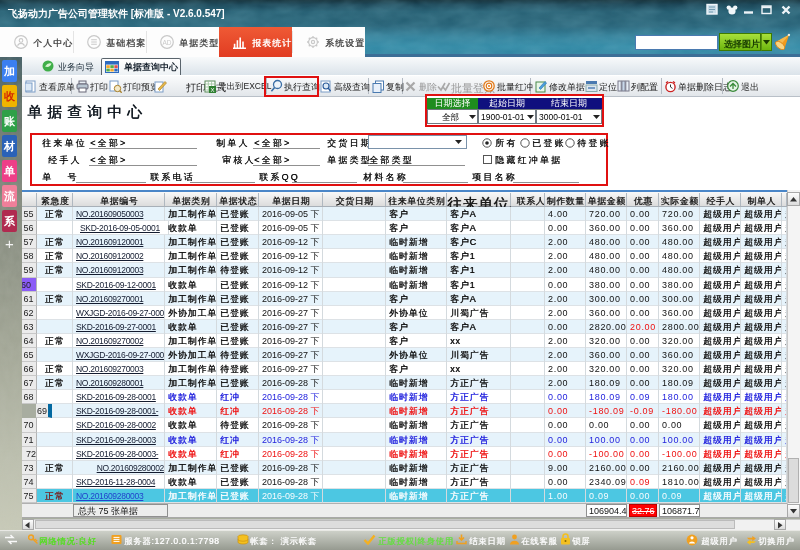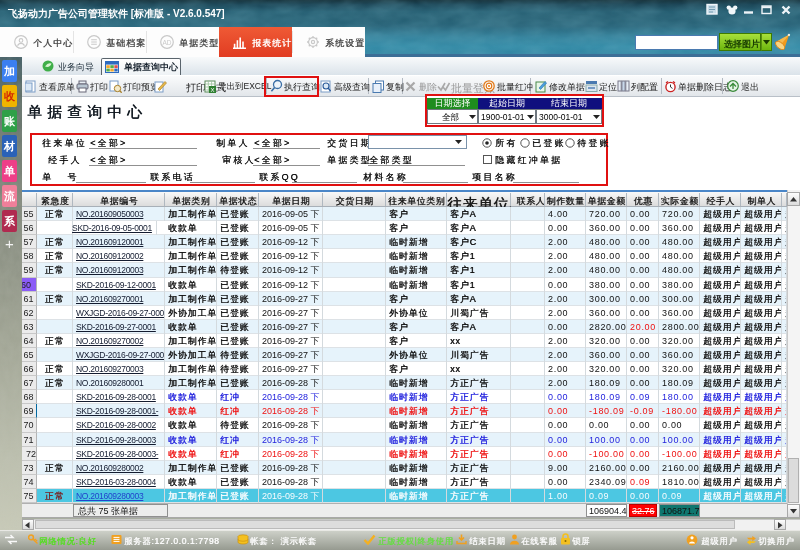--- a/index.html
+++ b/index.html
@@ -306,21 +306,21 @@
 <div class="abs" style="left:545px;top:207px;width:41px;height:14px;font-size:9px;color:#111;text-align:left;padding-left:3px;line-height:14px;white-space:nowrap;overflow:hidden;text-decoration:none;letter-spacing:0.7px;border-right:1px solid #d4dade">4.00</div>
 <div class="abs" style="left:586px;top:207px;width:41px;height:14px;font-size:9px;color:#111;text-align:left;padding-left:3px;line-height:14px;white-space:nowrap;overflow:hidden;text-decoration:none;letter-spacing:0.7px;border-right:1px solid #d4dade">720.00</div>
 <div class="abs" style="left:627px;top:207px;width:32px;height:14px;font-size:9px;color:#111;text-align:left;padding-left:3px;line-height:14px;white-space:nowrap;overflow:hidden;text-decoration:none;letter-spacing:0.7px;border-right:1px solid #d4dade">0.00</div>
 <div class="abs" style="left:659px;top:207px;width:41px;height:14px;font-size:9px;color:#111;text-align:left;padding-left:3px;line-height:14px;white-space:nowrap;overflow:hidden;text-decoration:none;letter-spacing:0.7px;border-right:1px solid #d4dade">720.00</div>
 <div class="abs" style="left:700px;top:207px;width:41px;height:14px;font-size:9px;color:#111;text-align:left;padding-left:3px;line-height:14px;white-space:nowrap;overflow:hidden;text-decoration:none;letter-spacing:0.8px;text-shadow:0.4px 0 currentColor;border-right:1px solid #d4dade">超级用户</div>
 <div class="abs" style="left:741px;top:207px;width:41px;height:14px;font-size:9px;color:#111;text-align:left;padding-left:3px;line-height:14px;white-space:nowrap;overflow:hidden;text-decoration:none;letter-spacing:0.8px;text-shadow:0.4px 0 currentColor;border-right:1px solid #d4dade">超级用户</div>
 <div class="abs" style="left:782px;top:207px;width:5px;height:14px;font-size:9px;color:#111;text-align:left;padding-left:3px;line-height:14px;white-space:nowrap;overflow:hidden;text-decoration:none;border-right:1px solid #d4dade">超级用户</div>
 <div class="abs" style="left:37px;top:221px;width:750px;height:14px;background:#ffffff;border-bottom:1px solid #dde2e6"></div>
 <div class="abs" style="left:21px;top:221px;width:16px;height:14px;background:#ebebeb;border-right:1px solid #b4b4b4;border-bottom:1px solid #c8c8c8;font-size:9px;color:#222;text-align:center;line-height:14px">56</div>
 <div class="abs" style="left:37px;top:221px;width:36px;height:14px;font-size:9px;color:#111;text-align:center;padding-left:0px;line-height:14px;white-space:nowrap;overflow:hidden;text-decoration:none;letter-spacing:0.8px;text-shadow:0.4px 0 currentColor;border-right:1px solid #d4dade"></div>
-<div class="abs" style="left:65px;top:221px;width:92px;height:14px;font-size:9px;color:#141c30;text-align:center;padding-left:3px;line-height:14px;white-space:nowrap;overflow:hidden;text-decoration:underline;font-size:8.5px;letter-spacing:-0.3px;border-right:1px solid #d4dade">SKD-2016-09-05-0001</div>
+<div class="abs" style="left:77px;top:221px;width:92px;height:14px;font-size:9px;color:#141c30;text-align:left;padding-left:3px;line-height:14px;white-space:nowrap;overflow:hidden;text-decoration:underline;font-size:8.5px;letter-spacing:-0.3px;border-right:1px solid #d4dade">SKD-2016-09-05-0001</div>
 <div class="abs" style="left:165px;top:221px;width:52px;height:14px;font-size:9px;color:#111;text-align:left;padding-left:3px;line-height:14px;white-space:nowrap;overflow:hidden;text-decoration:none;letter-spacing:0.8px;text-shadow:0.4px 0 currentColor;border-right:1px solid #d4dade">收款单</div>
 <div class="abs" style="left:217px;top:221px;width:42px;height:14px;font-size:9px;color:#111;text-align:left;padding-left:3px;line-height:14px;white-space:nowrap;overflow:hidden;text-decoration:none;letter-spacing:0.8px;text-shadow:0.4px 0 currentColor;border-right:1px solid #d4dade">已登账</div>
 <div class="abs" style="left:259px;top:221px;width:64px;height:14px;font-size:9px;color:#111;text-align:left;padding-left:3px;line-height:14px;white-space:nowrap;overflow:hidden;text-decoration:none;border-right:1px solid #d4dade">2016-09-05 下</div>
 <div class="abs" style="left:323px;top:221px;width:63px;height:14px;font-size:9px;color:#111;text-align:left;padding-left:3px;line-height:14px;white-space:nowrap;overflow:hidden;text-decoration:none;border-right:1px solid #d4dade"></div>
 <div class="abs" style="left:386px;top:221px;width:61px;height:14px;font-size:9px;color:#111;text-align:left;padding-left:3px;line-height:14px;white-space:nowrap;overflow:hidden;text-decoration:none;letter-spacing:0.8px;text-shadow:0.4px 0 currentColor;border-right:1px solid #d4dade">客户</div>
 <div class="abs" style="left:447px;top:221px;width:64px;height:14px;font-size:9px;color:#111;text-align:left;padding-left:3px;line-height:14px;white-space:nowrap;overflow:hidden;text-decoration:none;letter-spacing:0.8px;text-shadow:0.4px 0 currentColor;border-right:1px solid #d4dade">客户A</div>
 <div class="abs" style="left:511px;top:221px;width:34px;height:14px;font-size:9px;color:#111;text-align:left;padding-left:3px;line-height:14px;white-space:nowrap;overflow:hidden;text-decoration:none;border-right:1px solid #d4dade"></div>
 <div class="abs" style="left:545px;top:221px;width:41px;height:14px;font-size:9px;color:#111;text-align:left;padding-left:3px;line-height:14px;white-space:nowrap;overflow:hidden;text-decoration:none;letter-spacing:0.7px;border-right:1px solid #d4dade">0.00</div>
 <div class="abs" style="left:586px;top:221px;width:41px;height:14px;font-size:9px;color:#111;text-align:left;padding-left:3px;line-height:14px;white-space:nowrap;overflow:hidden;text-decoration:none;letter-spacing:0.7px;border-right:1px solid #d4dade">360.00</div>
 <div class="abs" style="left:627px;top:221px;width:32px;height:14px;font-size:9px;color:#111;text-align:left;padding-left:3px;line-height:14px;white-space:nowrap;overflow:hidden;text-decoration:none;letter-spacing:0.7px;border-right:1px solid #d4dade">0.00</div>
@@ -504,21 +504,21 @@
 <div class="abs" style="left:545px;top:362px;width:41px;height:14px;font-size:9px;color:#111;text-align:left;padding-left:3px;line-height:14px;white-space:nowrap;overflow:hidden;text-decoration:none;letter-spacing:0.7px;border-right:1px solid #d4dade">2.00</div>
 <div class="abs" style="left:586px;top:362px;width:41px;height:14px;font-size:9px;color:#111;text-align:left;padding-left:3px;line-height:14px;white-space:nowrap;overflow:hidden;text-decoration:none;letter-spacing:0.7px;border-right:1px solid #d4dade">320.00</div>
 <div class="abs" style="left:627px;top:362px;width:32px;height:14px;font-size:9px;color:#111;text-align:left;padding-left:3px;line-height:14px;white-space:nowrap;overflow:hidden;text-decoration:none;letter-spacing:0.7px;border-right:1px solid #d4dade">0.00</div>
 <div class="abs" style="left:659px;top:362px;width:41px;height:14px;font-size:9px;color:#111;text-align:left;padding-left:3px;line-height:14px;white-space:nowrap;overflow:hidden;text-decoration:none;letter-spacing:0.7px;border-right:1px solid #d4dade">320.00</div>
 <div class="abs" style="left:700px;top:362px;width:41px;height:14px;font-size:9px;color:#111;text-align:left;padding-left:3px;line-height:14px;white-space:nowrap;overflow:hidden;text-decoration:none;letter-spacing:0.8px;text-shadow:0.4px 0 currentColor;border-right:1px solid #d4dade">超级用户</div>
 <div class="abs" style="left:741px;top:362px;width:41px;height:14px;font-size:9px;color:#111;text-align:left;padding-left:3px;line-height:14px;white-space:nowrap;overflow:hidden;text-decoration:none;letter-spacing:0.8px;text-shadow:0.4px 0 currentColor;border-right:1px solid #d4dade">超级用户</div>
 <div class="abs" style="left:782px;top:362px;width:5px;height:14px;font-size:9px;color:#111;text-align:left;padding-left:3px;line-height:14px;white-space:nowrap;overflow:hidden;text-decoration:none;border-right:1px solid #d4dade">超级用户</div>
 <div class="abs" style="left:37px;top:376px;width:750px;height:14px;background:#e6f3fb;border-bottom:1px solid #dde2e6"></div>
 <div class="abs" style="left:21px;top:376px;width:16px;height:14px;background:#ebebeb;border-right:1px solid #b4b4b4;border-bottom:1px solid #c8c8c8;font-size:9px;color:#222;text-align:center;line-height:14px">67</div>
 <div class="abs" style="left:37px;top:376px;width:36px;height:14px;font-size:9px;color:#111;text-align:center;padding-left:0px;line-height:14px;white-space:nowrap;overflow:hidden;text-decoration:none;letter-spacing:0.8px;text-shadow:0.4px 0 currentColor;border-right:1px solid #d4dade">正常</div>
-<div class="abs" style="left:73px;top:376px;width:92px;height:14px;font-size:9px;color:#141c30;text-align:left;padding-left:3px;line-height:14px;white-space:nowrap;overflow:hidden;font-size:8.5px;letter-spacing:-0.3px;border-right:1px solid #d4dade">NO.201609280001</div>
+<div class="abs" style="left:73px;top:376px;width:92px;height:14px;font-size:9px;color:#141c30;text-align:left;padding-left:3px;line-height:14px;white-space:nowrap;overflow:hidden;text-decoration:underline;font-size:8.5px;letter-spacing:-0.3px;border-right:1px solid #d4dade">NO.201609280001</div>
 <div class="abs" style="left:165px;top:376px;width:52px;height:14px;font-size:9px;color:#111;text-align:left;padding-left:3px;line-height:14px;white-space:nowrap;overflow:hidden;text-decoration:none;letter-spacing:0.8px;text-shadow:0.4px 0 currentColor;border-right:1px solid #d4dade">加工制作单</div>
 <div class="abs" style="left:217px;top:376px;width:42px;height:14px;font-size:9px;color:#111;text-align:left;padding-left:3px;line-height:14px;white-space:nowrap;overflow:hidden;text-decoration:none;letter-spacing:0.8px;text-shadow:0.4px 0 currentColor;border-right:1px solid #d4dade">已登账</div>
 <div class="abs" style="left:259px;top:376px;width:64px;height:14px;font-size:9px;color:#111;text-align:left;padding-left:3px;line-height:14px;white-space:nowrap;overflow:hidden;text-decoration:none;border-right:1px solid #d4dade">2016-09-28 下</div>
 <div class="abs" style="left:323px;top:376px;width:63px;height:14px;font-size:9px;color:#111;text-align:left;padding-left:3px;line-height:14px;white-space:nowrap;overflow:hidden;text-decoration:none;border-right:1px solid #d4dade"></div>
 <div class="abs" style="left:386px;top:376px;width:61px;height:14px;font-size:9px;color:#111;text-align:left;padding-left:3px;line-height:14px;white-space:nowrap;overflow:hidden;text-decoration:none;letter-spacing:0.8px;text-shadow:0.4px 0 currentColor;border-right:1px solid #d4dade">临时新增</div>
 <div class="abs" style="left:447px;top:376px;width:64px;height:14px;font-size:9px;color:#111;text-align:left;padding-left:3px;line-height:14px;white-space:nowrap;overflow:hidden;text-decoration:none;letter-spacing:0.8px;text-shadow:0.4px 0 currentColor;border-right:1px solid #d4dade">方正广告</div>
 <div class="abs" style="left:511px;top:376px;width:34px;height:14px;font-size:9px;color:#111;text-align:left;padding-left:3px;line-height:14px;white-space:nowrap;overflow:hidden;text-decoration:none;border-right:1px solid #d4dade"></div>
 <div class="abs" style="left:545px;top:376px;width:41px;height:14px;font-size:9px;color:#111;text-align:left;padding-left:3px;line-height:14px;white-space:nowrap;overflow:hidden;text-decoration:none;letter-spacing:0.7px;border-right:1px solid #d4dade">2.00</div>
 <div class="abs" style="left:586px;top:376px;width:41px;height:14px;font-size:9px;color:#111;text-align:left;padding-left:3px;line-height:14px;white-space:nowrap;overflow:hidden;text-decoration:none;letter-spacing:0.7px;border-right:1px solid #d4dade">180.09</div>
 <div class="abs" style="left:627px;top:376px;width:32px;height:14px;font-size:9px;color:#111;text-align:left;padding-left:3px;line-height:14px;white-space:nowrap;overflow:hidden;text-decoration:none;letter-spacing:0.7px;border-right:1px solid #d4dade">0.00</div>
@@ -538,21 +538,21 @@
 <div class="abs" style="left:447px;top:390px;width:64px;height:14px;font-size:9px;color:#2222dd;text-align:left;padding-left:3px;line-height:14px;white-space:nowrap;overflow:hidden;text-decoration:none;letter-spacing:0.8px;text-shadow:0.4px 0 currentColor;border-right:1px solid #d4dade">方正广告</div>
 <div class="abs" style="left:511px;top:390px;width:34px;height:14px;font-size:9px;color:#2222dd;text-align:left;padding-left:3px;line-height:14px;white-space:nowrap;overflow:hidden;text-decoration:none;border-right:1px solid #d4dade"></div>
 <div class="abs" style="left:545px;top:390px;width:41px;height:14px;font-size:9px;color:#2222dd;text-align:left;padding-left:3px;line-height:14px;white-space:nowrap;overflow:hidden;text-decoration:none;letter-spacing:0.7px;border-right:1px solid #d4dade">0.00</div>
 <div class="abs" style="left:586px;top:390px;width:41px;height:14px;font-size:9px;color:#2222dd;text-align:left;padding-left:3px;line-height:14px;white-space:nowrap;overflow:hidden;text-decoration:none;letter-spacing:0.7px;border-right:1px solid #d4dade">180.09</div>
 <div class="abs" style="left:627px;top:390px;width:32px;height:14px;font-size:9px;color:#2222dd;text-align:left;padding-left:3px;line-height:14px;white-space:nowrap;overflow:hidden;text-decoration:none;letter-spacing:0.7px;border-right:1px solid #d4dade">0.09</div>
 <div class="abs" style="left:659px;top:390px;width:41px;height:14px;font-size:9px;color:#2222dd;text-align:left;padding-left:3px;line-height:14px;white-space:nowrap;overflow:hidden;text-decoration:none;letter-spacing:0.7px;border-right:1px solid #d4dade">180.00</div>
 <div class="abs" style="left:700px;top:390px;width:41px;height:14px;font-size:9px;color:#2222dd;text-align:left;padding-left:3px;line-height:14px;white-space:nowrap;overflow:hidden;text-decoration:none;letter-spacing:0.8px;text-shadow:0.4px 0 currentColor;border-right:1px solid #d4dade">超级用户</div>
 <div class="abs" style="left:741px;top:390px;width:41px;height:14px;font-size:9px;color:#2222dd;text-align:left;padding-left:3px;line-height:14px;white-space:nowrap;overflow:hidden;text-decoration:none;letter-spacing:0.8px;text-shadow:0.4px 0 currentColor;border-right:1px solid #d4dade">超级用户</div>
 <div class="abs" style="left:782px;top:390px;width:5px;height:14px;font-size:9px;color:#2222dd;text-align:left;padding-left:3px;line-height:14px;white-space:nowrap;overflow:hidden;text-decoration:none;border-right:1px solid #d4dade">超级用户</div>
 <div class="abs" style="left:37px;top:404px;width:750px;height:14px;background:#e6f3fb;border-bottom:1px solid #dde2e6"></div>
-<div class="abs" style="left:21px;top:404px;width:16px;height:14px;background:#ebebeb;border-right:1px solid #0369a1;border-bottom:1px solid #c8c8c8;font-size:9px;color:#222;text-align:center;line-height:14px">69</div>
+<div class="abs" style="left:36px;top:404px;width:16px;height:14px;background:#ebebeb;border-right:4px solid #0369a1;border-bottom:1px solid #c8c8c8;font-size:9px;color:#222;text-align:center;line-height:14px">69</div>
 <div class="abs" style="left:37px;top:404px;width:36px;height:14px;font-size:9px;color:#ee1111;text-align:center;padding-left:0px;line-height:14px;white-space:nowrap;overflow:hidden;text-decoration:none;letter-spacing:0.8px;text-shadow:0.4px 0 currentColor;border-right:1px solid #d4dade"></div>
 <div class="abs" style="left:73px;top:404px;width:92px;height:14px;font-size:9px;color:#141c30;text-align:left;padding-left:3px;line-height:14px;white-space:nowrap;overflow:hidden;text-decoration:underline;font-size:8.5px;letter-spacing:-0.3px;border-right:1px solid #d4dade">SKD-2016-09-28-0001-</div>
 <div class="abs" style="left:165px;top:404px;width:52px;height:14px;font-size:9px;color:#ee1111;text-align:left;padding-left:3px;line-height:14px;white-space:nowrap;overflow:hidden;text-decoration:none;letter-spacing:0.8px;text-shadow:0.4px 0 currentColor;border-right:1px solid #d4dade">收款单</div>
 <div class="abs" style="left:217px;top:404px;width:42px;height:14px;font-size:9px;color:#ee1111;text-align:left;padding-left:3px;line-height:14px;white-space:nowrap;overflow:hidden;text-decoration:none;letter-spacing:0.8px;text-shadow:0.4px 0 currentColor;border-right:1px solid #d4dade">红冲</div>
 <div class="abs" style="left:259px;top:404px;width:64px;height:14px;font-size:9px;color:#ee1111;text-align:left;padding-left:3px;line-height:14px;white-space:nowrap;overflow:hidden;text-decoration:none;border-right:1px solid #d4dade">2016-09-28 下</div>
 <div class="abs" style="left:323px;top:404px;width:63px;height:14px;font-size:9px;color:#ee1111;text-align:left;padding-left:3px;line-height:14px;white-space:nowrap;overflow:hidden;text-decoration:none;border-right:1px solid #d4dade"></div>
 <div class="abs" style="left:386px;top:404px;width:61px;height:14px;font-size:9px;color:#ee1111;text-align:left;padding-left:3px;line-height:14px;white-space:nowrap;overflow:hidden;text-decoration:none;letter-spacing:0.8px;text-shadow:0.4px 0 currentColor;border-right:1px solid #d4dade">临时新增</div>
 <div class="abs" style="left:447px;top:404px;width:64px;height:14px;font-size:9px;color:#ee1111;text-align:left;padding-left:3px;line-height:14px;white-space:nowrap;overflow:hidden;text-decoration:none;letter-spacing:0.8px;text-shadow:0.4px 0 currentColor;border-right:1px solid #d4dade">方正广告</div>
 <div class="abs" style="left:511px;top:404px;width:34px;height:14px;font-size:9px;color:#ee1111;text-align:left;padding-left:3px;line-height:14px;white-space:nowrap;overflow:hidden;text-decoration:none;border-right:1px solid #d4dade"></div>
 <div class="abs" style="left:545px;top:404px;width:41px;height:14px;font-size:9px;color:#ee1111;text-align:left;padding-left:3px;line-height:14px;white-space:nowrap;overflow:hidden;text-decoration:none;letter-spacing:0.7px;border-right:1px solid #d4dade">0.00</div>
@@ -612,39 +612,39 @@
 <div class="abs" style="left:545px;top:447px;width:41px;height:14px;font-size:9px;color:#ee1111;text-align:left;padding-left:3px;line-height:14px;white-space:nowrap;overflow:hidden;text-decoration:none;letter-spacing:0.7px;border-right:1px solid #d4dade">0.00</div>
 <div class="abs" style="left:586px;top:447px;width:41px;height:14px;font-size:9px;color:#ee1111;text-align:left;padding-left:3px;line-height:14px;white-space:nowrap;overflow:hidden;text-decoration:none;letter-spacing:0.7px;border-right:1px solid #d4dade">-100.00</div>
 <div class="abs" style="left:627px;top:447px;width:32px;height:14px;font-size:9px;color:#ee1111;text-align:left;padding-left:3px;line-height:14px;white-space:nowrap;overflow:hidden;text-decoration:none;letter-spacing:0.7px;border-right:1px solid #d4dade">0.00</div>
 <div class="abs" style="left:659px;top:447px;width:41px;height:14px;font-size:9px;color:#ee1111;text-align:left;padding-left:3px;line-height:14px;white-space:nowrap;overflow:hidden;text-decoration:none;letter-spacing:0.7px;border-right:1px solid #d4dade">-100.00</div>
 <div class="abs" style="left:700px;top:447px;width:41px;height:14px;font-size:9px;color:#ee1111;text-align:left;padding-left:3px;line-height:14px;white-space:nowrap;overflow:hidden;text-decoration:none;letter-spacing:0.8px;text-shadow:0.4px 0 currentColor;border-right:1px solid #d4dade">超级用户</div>
 <div class="abs" style="left:741px;top:447px;width:41px;height:14px;font-size:9px;color:#ee1111;text-align:left;padding-left:3px;line-height:14px;white-space:nowrap;overflow:hidden;text-decoration:none;letter-spacing:0.8px;text-shadow:0.4px 0 currentColor;border-right:1px solid #d4dade">超级用户</div>
 <div class="abs" style="left:782px;top:447px;width:5px;height:14px;font-size:9px;color:#ee1111;text-align:left;padding-left:3px;line-height:14px;white-space:nowrap;overflow:hidden;text-decoration:none;border-right:1px solid #d4dade">超级用户</div>
 <div class="abs" style="left:37px;top:461px;width:750px;height:14px;background:#e6f3fb;border-bottom:1px solid #dde2e6"></div>
 <div class="abs" style="left:21px;top:461px;width:16px;height:14px;background:#ebebeb;border-right:1px solid #b4b4b4;border-bottom:1px solid #c8c8c8;font-size:9px;color:#222;text-align:center;line-height:14px">73</div>
 <div class="abs" style="left:37px;top:461px;width:36px;height:14px;font-size:9px;color:#111;text-align:center;padding-left:0px;line-height:14px;white-space:nowrap;overflow:hidden;text-decoration:none;letter-spacing:0.8px;text-shadow:0.4px 0 currentColor;border-right:1px solid #d4dade">正常</div>
-<div class="abs" style="left:73px;top:461px;width:92px;height:14px;font-size:9px;color:#141c30;text-align:left;padding-left:3px;line-height:14px;white-space:nowrap;overflow:hidden;text-decoration:underline;font-size:8.5px;letter-spacing:-0.3px;border-right:1px solid #d4dade">NO.201609280002</div>
+<div class="abs" style="left:73px;top:461px;width:92px;height:14px;font-size:9px;color:#141c30;text-align:right;padding-left:3px;line-height:14px;white-space:nowrap;overflow:hidden;text-decoration:underline;font-size:8.5px;letter-spacing:-0.3px;border-right:1px solid #d4dade">NO.201609280002</div>
 <div class="abs" style="left:165px;top:461px;width:52px;height:14px;font-size:9px;color:#111;text-align:left;padding-left:3px;line-height:14px;white-space:nowrap;overflow:hidden;text-decoration:none;letter-spacing:0.8px;text-shadow:0.4px 0 currentColor;border-right:1px solid #d4dade">加工制作单</div>
 <div class="abs" style="left:217px;top:461px;width:42px;height:14px;font-size:9px;color:#111;text-align:left;padding-left:3px;line-height:14px;white-space:nowrap;overflow:hidden;text-decoration:none;letter-spacing:0.8px;text-shadow:0.4px 0 currentColor;border-right:1px solid #d4dade">已登账</div>
 <div class="abs" style="left:259px;top:461px;width:64px;height:14px;font-size:9px;color:#111;text-align:left;padding-left:3px;line-height:14px;white-space:nowrap;overflow:hidden;text-decoration:none;border-right:1px solid #d4dade">2016-09-28 下</div>
 <div class="abs" style="left:323px;top:461px;width:63px;height:14px;font-size:9px;color:#111;text-align:left;padding-left:3px;line-height:14px;white-space:nowrap;overflow:hidden;text-decoration:none;border-right:1px solid #d4dade"></div>
 <div class="abs" style="left:386px;top:461px;width:61px;height:14px;font-size:9px;color:#111;text-align:left;padding-left:3px;line-height:14px;white-space:nowrap;overflow:hidden;text-decoration:none;letter-spacing:0.8px;text-shadow:0.4px 0 currentColor;border-right:1px solid #d4dade">临时新增</div>
 <div class="abs" style="left:447px;top:461px;width:64px;height:14px;font-size:9px;color:#111;text-align:left;padding-left:3px;line-height:14px;white-space:nowrap;overflow:hidden;text-decoration:none;letter-spacing:0.8px;text-shadow:0.4px 0 currentColor;border-right:1px solid #d4dade">方正广告</div>
 <div class="abs" style="left:511px;top:461px;width:34px;height:14px;font-size:9px;color:#111;text-align:left;padding-left:3px;line-height:14px;white-space:nowrap;overflow:hidden;text-decoration:none;border-right:1px solid #d4dade"></div>
 <div class="abs" style="left:545px;top:461px;width:41px;height:14px;font-size:9px;color:#111;text-align:left;padding-left:3px;line-height:14px;white-space:nowrap;overflow:hidden;text-decoration:none;letter-spacing:0.7px;border-right:1px solid #d4dade">9.00</div>
 <div class="abs" style="left:586px;top:461px;width:41px;height:14px;font-size:9px;color:#111;text-align:left;padding-left:3px;line-height:14px;white-space:nowrap;overflow:hidden;text-decoration:none;letter-spacing:0.7px;border-right:1px solid #d4dade">2160.00</div>
 <div class="abs" style="left:627px;top:461px;width:32px;height:14px;font-size:9px;color:#111;text-align:left;padding-left:3px;line-height:14px;white-space:nowrap;overflow:hidden;text-decoration:none;letter-spacing:0.7px;border-right:1px solid #d4dade">0.00</div>
 <div class="abs" style="left:659px;top:461px;width:41px;height:14px;font-size:9px;color:#111;text-align:left;padding-left:3px;line-height:14px;white-space:nowrap;overflow:hidden;text-decoration:none;letter-spacing:0.7px;border-right:1px solid #d4dade">2160.00</div>
 <div class="abs" style="left:700px;top:461px;width:41px;height:14px;font-size:9px;color:#111;text-align:left;padding-left:3px;line-height:14px;white-space:nowrap;overflow:hidden;text-decoration:none;letter-spacing:0.8px;text-shadow:0.4px 0 currentColor;border-right:1px solid #d4dade">超级用户</div>
 <div class="abs" style="left:741px;top:461px;width:41px;height:14px;font-size:9px;color:#111;text-align:left;padding-left:3px;line-height:14px;white-space:nowrap;overflow:hidden;text-decoration:none;letter-spacing:0.8px;text-shadow:0.4px 0 currentColor;border-right:1px solid #d4dade">超级用户</div>
 <div class="abs" style="left:782px;top:461px;width:5px;height:14px;font-size:9px;color:#111;text-align:left;padding-left:3px;line-height:14px;white-space:nowrap;overflow:hidden;text-decoration:none;border-right:1px solid #d4dade">超级用户</div>
 <div class="abs" style="left:37px;top:475px;width:750px;height:14px;background:#ffffff;border-bottom:1px solid #dde2e6"></div>
 <div class="abs" style="left:21px;top:475px;width:16px;height:14px;background:#ebebeb;border-right:1px solid #b4b4b4;border-bottom:1px solid #c8c8c8;font-size:9px;color:#222;text-align:center;line-height:14px">74</div>
 <div class="abs" style="left:37px;top:475px;width:36px;height:14px;font-size:9px;color:#111;text-align:center;padding-left:0px;line-height:14px;white-space:nowrap;overflow:hidden;text-decoration:none;letter-spacing:0.8px;text-shadow:0.4px 0 currentColor;border-right:1px solid #d4dade"></div>
-<div class="abs" style="left:73px;top:475px;width:92px;height:14px;font-size:9px;color:#141c30;text-align:left;padding-left:3px;line-height:14px;white-space:nowrap;overflow:hidden;text-decoration:underline;font-size:8.5px;letter-spacing:-0.3px;border-right:1px solid #d4dade">SKD-2016-03-28-0004</div>
+<div class="abs" style="left:73px;top:475px;width:92px;height:14px;font-size:9px;color:#141c30;text-align:left;padding-left:3px;line-height:14px;white-space:nowrap;overflow:hidden;text-decoration:underline;font-size:8.5px;letter-spacing:-0.3px;border-right:1px solid #d4dade">SKD-2016-11-28-0004</div>
 <div class="abs" style="left:165px;top:475px;width:52px;height:14px;font-size:9px;color:#111;text-align:left;padding-left:3px;line-height:14px;white-space:nowrap;overflow:hidden;text-decoration:none;letter-spacing:0.8px;text-shadow:0.4px 0 currentColor;border-right:1px solid #d4dade">收款单</div>
 <div class="abs" style="left:217px;top:475px;width:42px;height:14px;font-size:9px;color:#111;text-align:left;padding-left:3px;line-height:14px;white-space:nowrap;overflow:hidden;text-decoration:none;letter-spacing:0.8px;text-shadow:0.4px 0 currentColor;border-right:1px solid #d4dade">已登账</div>
 <div class="abs" style="left:259px;top:475px;width:64px;height:14px;font-size:9px;color:#111;text-align:left;padding-left:3px;line-height:14px;white-space:nowrap;overflow:hidden;text-decoration:none;border-right:1px solid #d4dade">2016-09-28 下</div>
 <div class="abs" style="left:323px;top:475px;width:63px;height:14px;font-size:9px;color:#111;text-align:left;padding-left:3px;line-height:14px;white-space:nowrap;overflow:hidden;text-decoration:none;border-right:1px solid #d4dade"></div>
 <div class="abs" style="left:386px;top:475px;width:61px;height:14px;font-size:9px;color:#111;text-align:left;padding-left:3px;line-height:14px;white-space:nowrap;overflow:hidden;text-decoration:none;letter-spacing:0.8px;text-shadow:0.4px 0 currentColor;border-right:1px solid #d4dade">临时新增</div>
 <div class="abs" style="left:447px;top:475px;width:64px;height:14px;font-size:9px;color:#111;text-align:left;padding-left:3px;line-height:14px;white-space:nowrap;overflow:hidden;text-decoration:none;letter-spacing:0.8px;text-shadow:0.4px 0 currentColor;border-right:1px solid #d4dade">方正广告</div>
 <div class="abs" style="left:511px;top:475px;width:34px;height:14px;font-size:9px;color:#111;text-align:left;padding-left:3px;line-height:14px;white-space:nowrap;overflow:hidden;text-decoration:none;border-right:1px solid #d4dade"></div>
 <div class="abs" style="left:545px;top:475px;width:41px;height:14px;font-size:9px;color:#111;text-align:left;padding-left:3px;line-height:14px;white-space:nowrap;overflow:hidden;text-decoration:none;letter-spacing:0.7px;border-right:1px solid #d4dade">0.00</div>
 <div class="abs" style="left:586px;top:475px;width:41px;height:14px;font-size:9px;color:#111;text-align:left;padding-left:3px;line-height:14px;white-space:nowrap;overflow:hidden;text-decoration:none;letter-spacing:0.7px;border-right:1px solid #d4dade">2340.09</div>
 <div class="abs" style="left:627px;top:475px;width:32px;height:14px;font-size:9px;color:#ee1111;text-align:left;padding-left:3px;line-height:14px;white-space:nowrap;overflow:hidden;text-decoration:none;letter-spacing:0.7px;border-right:1px solid #d4dade">0.09</div>
@@ -667,21 +667,21 @@
 <div class="abs" style="left:586px;top:489px;width:41px;height:14px;font-size:9px;color:#f8fcfe;text-align:left;padding-left:3px;line-height:14px;white-space:nowrap;overflow:hidden;text-decoration:none;letter-spacing:0.7px;border-right:1px solid #d4dade">0.09</div>
 <div class="abs" style="left:627px;top:489px;width:32px;height:14px;font-size:9px;color:#f8fcfe;text-align:left;padding-left:3px;line-height:14px;white-space:nowrap;overflow:hidden;text-decoration:none;letter-spacing:0.7px;border-right:1px solid #d4dade">0.00</div>
 <div class="abs" style="left:659px;top:489px;width:41px;height:14px;font-size:9px;color:#f8fcfe;text-align:left;padding-left:3px;line-height:14px;white-space:nowrap;overflow:hidden;text-decoration:none;letter-spacing:0.7px;border-right:1px solid #d4dade">0.09</div>
 <div class="abs" style="left:700px;top:489px;width:41px;height:14px;font-size:9px;color:#f8fcfe;text-align:left;padding-left:3px;line-height:14px;white-space:nowrap;overflow:hidden;text-decoration:none;letter-spacing:0.8px;text-shadow:0.4px 0 currentColor;border-right:1px solid #d4dade">超级用户</div>
 <div class="abs" style="left:741px;top:489px;width:41px;height:14px;font-size:9px;color:#f8fcfe;text-align:left;padding-left:3px;line-height:14px;white-space:nowrap;overflow:hidden;text-decoration:none;letter-spacing:0.8px;text-shadow:0.4px 0 currentColor;border-right:1px solid #d4dade">超级用户</div>
 <div class="abs" style="left:782px;top:489px;width:5px;height:14px;font-size:9px;color:#f8fcfe;text-align:left;padding-left:3px;line-height:14px;white-space:nowrap;overflow:hidden;text-decoration:none;border-right:1px solid #d4dade">超级用户</div>
 <div class="abs" style="left:21px;top:503px;width:766px;height:15px;background:#ededed;border-top:1px solid #b0b0b0;border-bottom:1px solid #a8a8a8"></div>
 <div class="abs" style="left:73px;top:504px;width:95px;height:13px;background:#ededed;border:1px solid #909090;font-size:9px;color:#111;line-height:12px;padding-left:4px;white-space:nowrap">总共 75 张单据</div>
 <div class="abs" style="left:586px;top:504px;width:41px;height:13px;background:#fff;border:1px solid #909090;font-size:9px;color:#111;line-height:12px;padding-left:2px">106904.4</div>
 <div class="abs" style="left:629px;top:504px;width:28px;height:13px;background:#ff0000;border:1px solid #b00;font-size:9px;color:#fff;line-height:12px;padding-left:2px;text-decoration:line-through">32.76</div>
-<div class="abs" style="left:659px;top:504px;width:41px;height:13px;background:#0f766e;border:1px solid #909090;font-size:9px;color:#111;line-height:12px;padding-left:2px">106871.7</div>
+<div class="abs" style="left:659px;top:504px;width:41px;height:13px;background:#ffffff;border:1px solid #909090;font-size:9px;color:#111;line-height:12px;padding-left:2px">106871.7</div>
 <div class="abs" style="left:787px;top:190px;width:13px;height:328px;background:#f4f4f4;border-left:1px solid #c8c8c8"></div>
 <div class="abs" style="left:787px;top:192px;width:13px;height:14px;background:linear-gradient(180deg,#fdfdfd,#dcdcdc);border:1px solid #a8a8a8"></div>
 <svg class="abs" style="left:790px;top:197px" width="8" height="5">
     <path d="M0 4.5h7L3.5 0z" fill="#333"></path>
   </svg>
 <div class="abs" style="left:787px;top:504px;width:13px;height:14px;background:linear-gradient(180deg,#fdfdfd,#dcdcdc);border:1px solid #a8a8a8"></div>
 <svg class="abs" style="left:790px;top:509px" width="8" height="5">
     <path d="M0 0h7L3.5 4.5z" fill="#333"></path>
   </svg>
 <div class="abs" style="left:788px;top:458px;width:11px;height:45px;background:#dcdcdc;border:1px solid #b0b0b0"></div>

